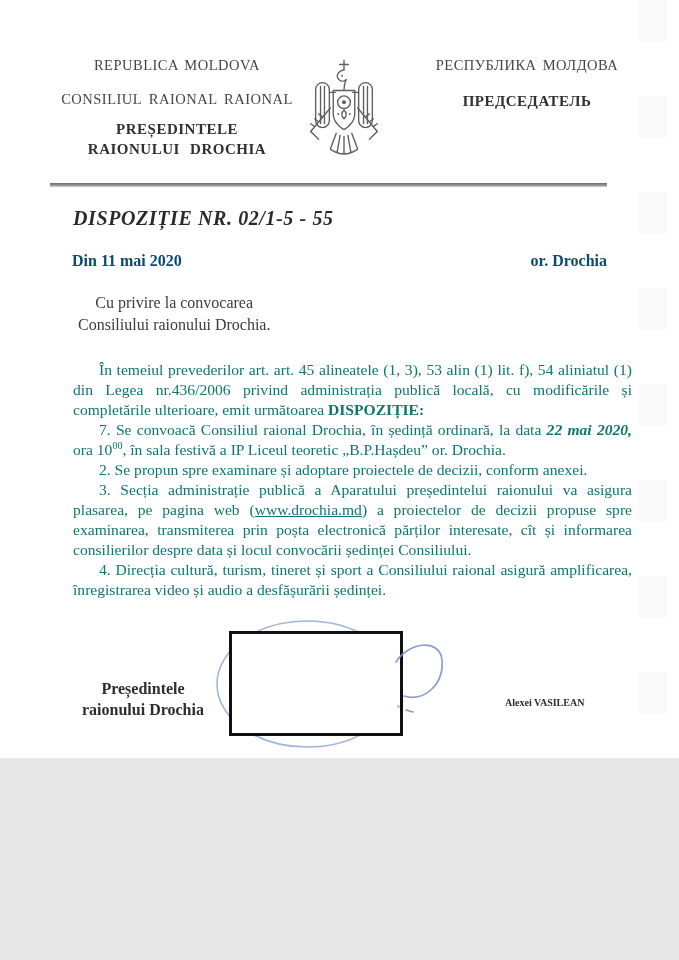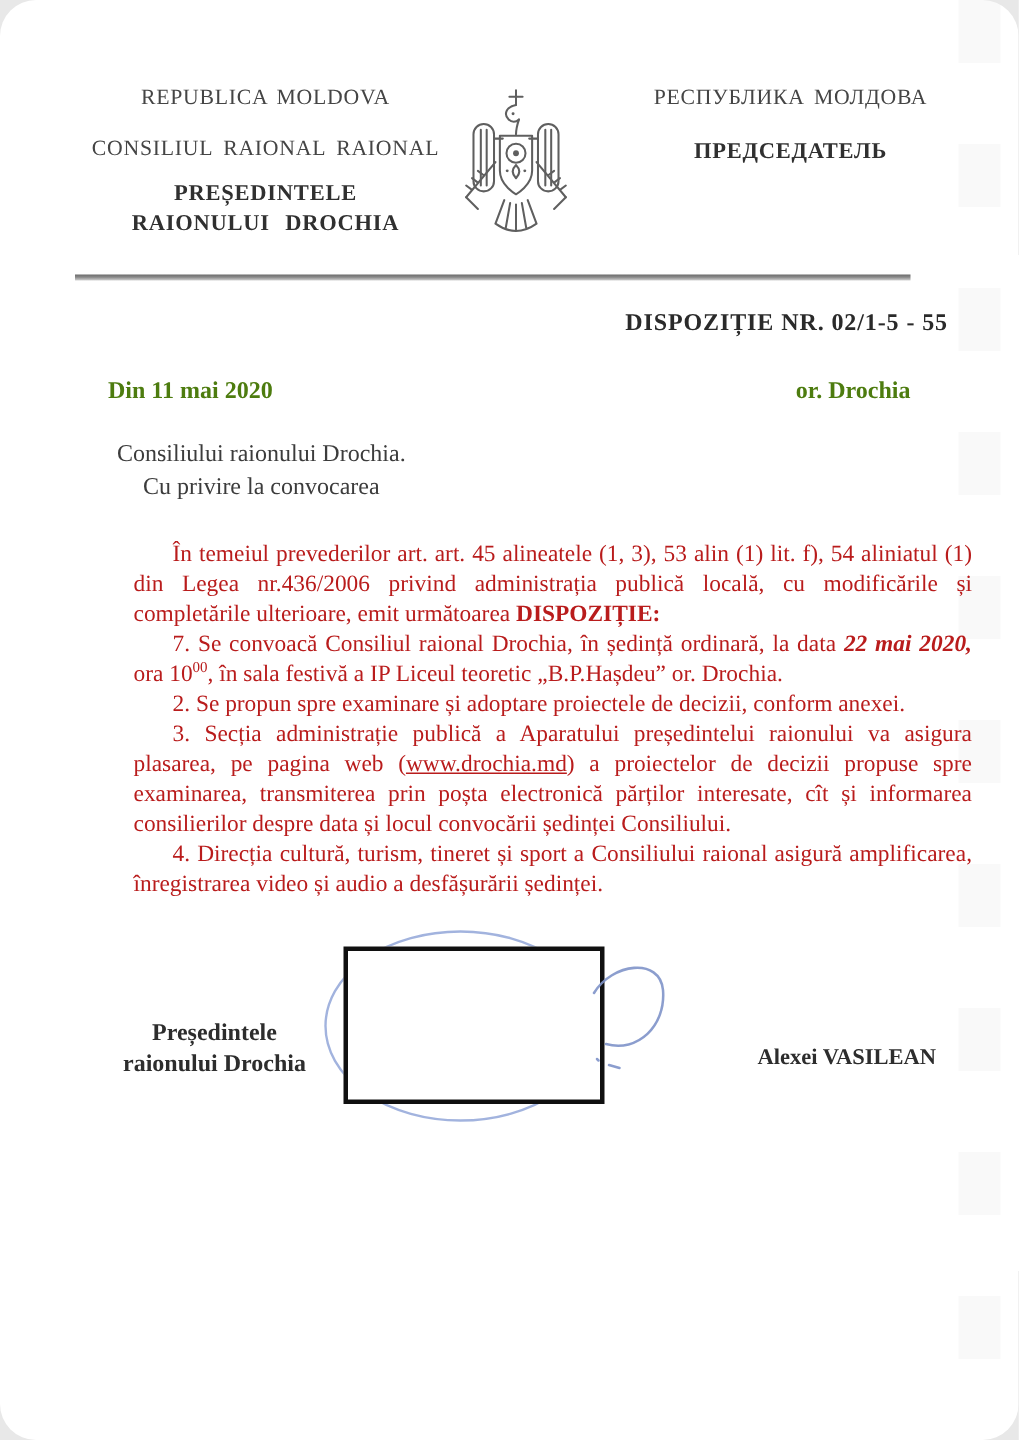--- a/index.html
+++ b/index.html
@@ -1,50 +1,50 @@
 <!DOCTYPE html>
 <html><head>
 <meta charset="utf-8">
 <style>
   html,body{margin:0;padding:0;background:#e8e8e8;}
   .page{
-    position:relative;width:679px;height:960px;margin:0 auto;background:#ffffff;
-    font-family:"Liberation Serif","DejaVu Serif",serif;color:#383838;overflow:hidden;border-radius:24px;
+    position:relative;width:679px;height:758px;margin:0 auto;background:#ffffff;
+    font-family:"Liberation Serif","DejaVu Serif",serif;color:#383838;overflow:hidden;
   }
   
   .scan-streaks{position:absolute;right:12px;top:0;width:28px;height:100%;
     background:repeating-linear-gradient(to bottom, rgba(0,0,0,0.025) 0 42px, transparent 42px 96px);}
   
   .lh{position:absolute;top:57px;text-align:center;font-size:14.5px;letter-spacing:0.5px;color:#454545;}
   .lh-left{left:48px;width:258px;}
   .lh-right{left:396px;width:262px;}
   .lh-line1{margin-bottom:17px;word-spacing:2px;}
   .lh-line2{margin-bottom:11px;word-spacing:3px;}
   .lh-bold{font-weight:bold;font-size:15px;line-height:20px;color:#303030;word-spacing:6px;}
   .emblem{position:absolute;left:301px;top:56px;width:86px;height:108px;}
   
   .rule{position:absolute;left:50px;top:183px;width:557px;height:4px;
     background:linear-gradient(to bottom,#6b6b6b 0%,#8a8a8a 45%,#d2d2d2 100%);}
   
-  .title{position:absolute;top:207px;left:73px;width:559px;text-align:right;
-    font-size:16px;font-weight:bold;letter-spacing:0.6px;color:#2a2a2a;margin:0;}
+  .title{position:absolute;top:207px;left:73px;width:559px;text-align:left;
+    font-size:20px;font-weight:bold;letter-spacing:0.6px;color:#2a2a2a;margin:0;font-style:italic;}
   .dateline{position:absolute;top:252px;left:72px;width:535px;display:flex;
-    justify-content:space-between;font-weight:bold;font-size:16px;color:#4d7c0f;}
+    justify-content:space-between;font-weight:bold;font-size:16px;color:#0c4a6e;}
   
   .subject{position:absolute;top:292px;left:78px;font-size:16px;line-height:21.5px;
     text-align:center;display:inline-block;color:#3c3c3c;}
   
   .body{position:absolute;top:360px;left:73px;width:559px;font-size:15.6px;
-    line-height:20px;text-align:justify;color:#b91c1c;margin-left:16px;}
+    line-height:20px;text-align:justify;color:#0f766e;}
   .body p{margin:0;text-indent:26px;}
   .body sup{font-size:10px;line-height:0;}
   
   .sig-left{position:absolute;left:70px;top:678px;width:146px;text-align:center;
     font-weight:bold;font-size:16px;line-height:21px;color:#2d2d2d;}
-  .sig-right{position:absolute;left:505px;top:697px;font-weight:bold;font-size:15px;color:#2d2d2d;}
+  .sig-right{position:absolute;left:505px;top:697px;font-weight:bold;font-size:10px;color:#2d2d2d;}
   .stamp{position:absolute;left:210px;top:614px;width:200px;height:145px;z-index:1;}
   .redaction{position:absolute;left:229px;top:631px;width:174px;height:105px;
     background:#ffffff;border:3.5px solid #101010;box-sizing:border-box;z-index:2;}
   .sig-loop{position:absolute;left:394px;top:636px;width:58px;height:88px;z-index:3;}
 </style>
 </head>
 <body>
 
 <div class="page">
   <div class="scan-streaks"></div>
@@ -102,22 +102,22 @@
   <div class="rule"></div>
 
   <h1 class="title">DISPOZIȚIE NR. 02/1-5 - 55</h1>
 
   <div class="dateline">
     <span>Din 11 mai 2020</span>
     <span>or. Drochia</span>
   </div>
 
   <div class="subject">
+    <div>Cu privire la convocarea</div>
     <div>Consiliului raionului Drochia.</div>
-    <div>Cu privire la convocarea</div>
   </div>
 
   <div class="body">
       <p><span>În temeiul prevederilor art. art. 45 alineatele (1, 3), 53 alin (1) lit. f), 54 aliniatul (1) din Legea nr.436/2006 privind administrația publică locală, cu modificările și completările ulterioare, emit următoarea </span><span style="font-weight: bold;">DISPOZIȚIE:</span></p>
       <p><span>7. Se convoacă Consiliul raional Drochia, în ședință ordinară, la data </span><span style="font-weight: bold; font-style: italic;">22 mai 2020,</span><span> ora 10</span><sup>00</sup><span>, în sala festivă a IP Liceul teoretic „B.P.Hașdeu” or. Drochia.</span></p>
       <p><span>2. Se propun spre examinare și adoptare proiectele de decizii, conform anexei.</span></p>
       <p><span>3. Secția administrație publică a Aparatului președintelui raionului va asigura plasarea, pe pagina web (</span><span style="text-decoration: underline;">www.drochia.md</span><span>) a proiectelor de decizii propuse spre examinarea, transmiterea prin poșta electronică părților interesate, cît și informarea consilierilor despre data și locul convocării ședinței Consiliului.</span></p>
       <p><span>4. Direcția cultură, turism, tineret și sport a Consiliului raional asigură amplificarea, înregistrarea video și audio a desfășurării ședinței.</span></p>
     </div>
 

